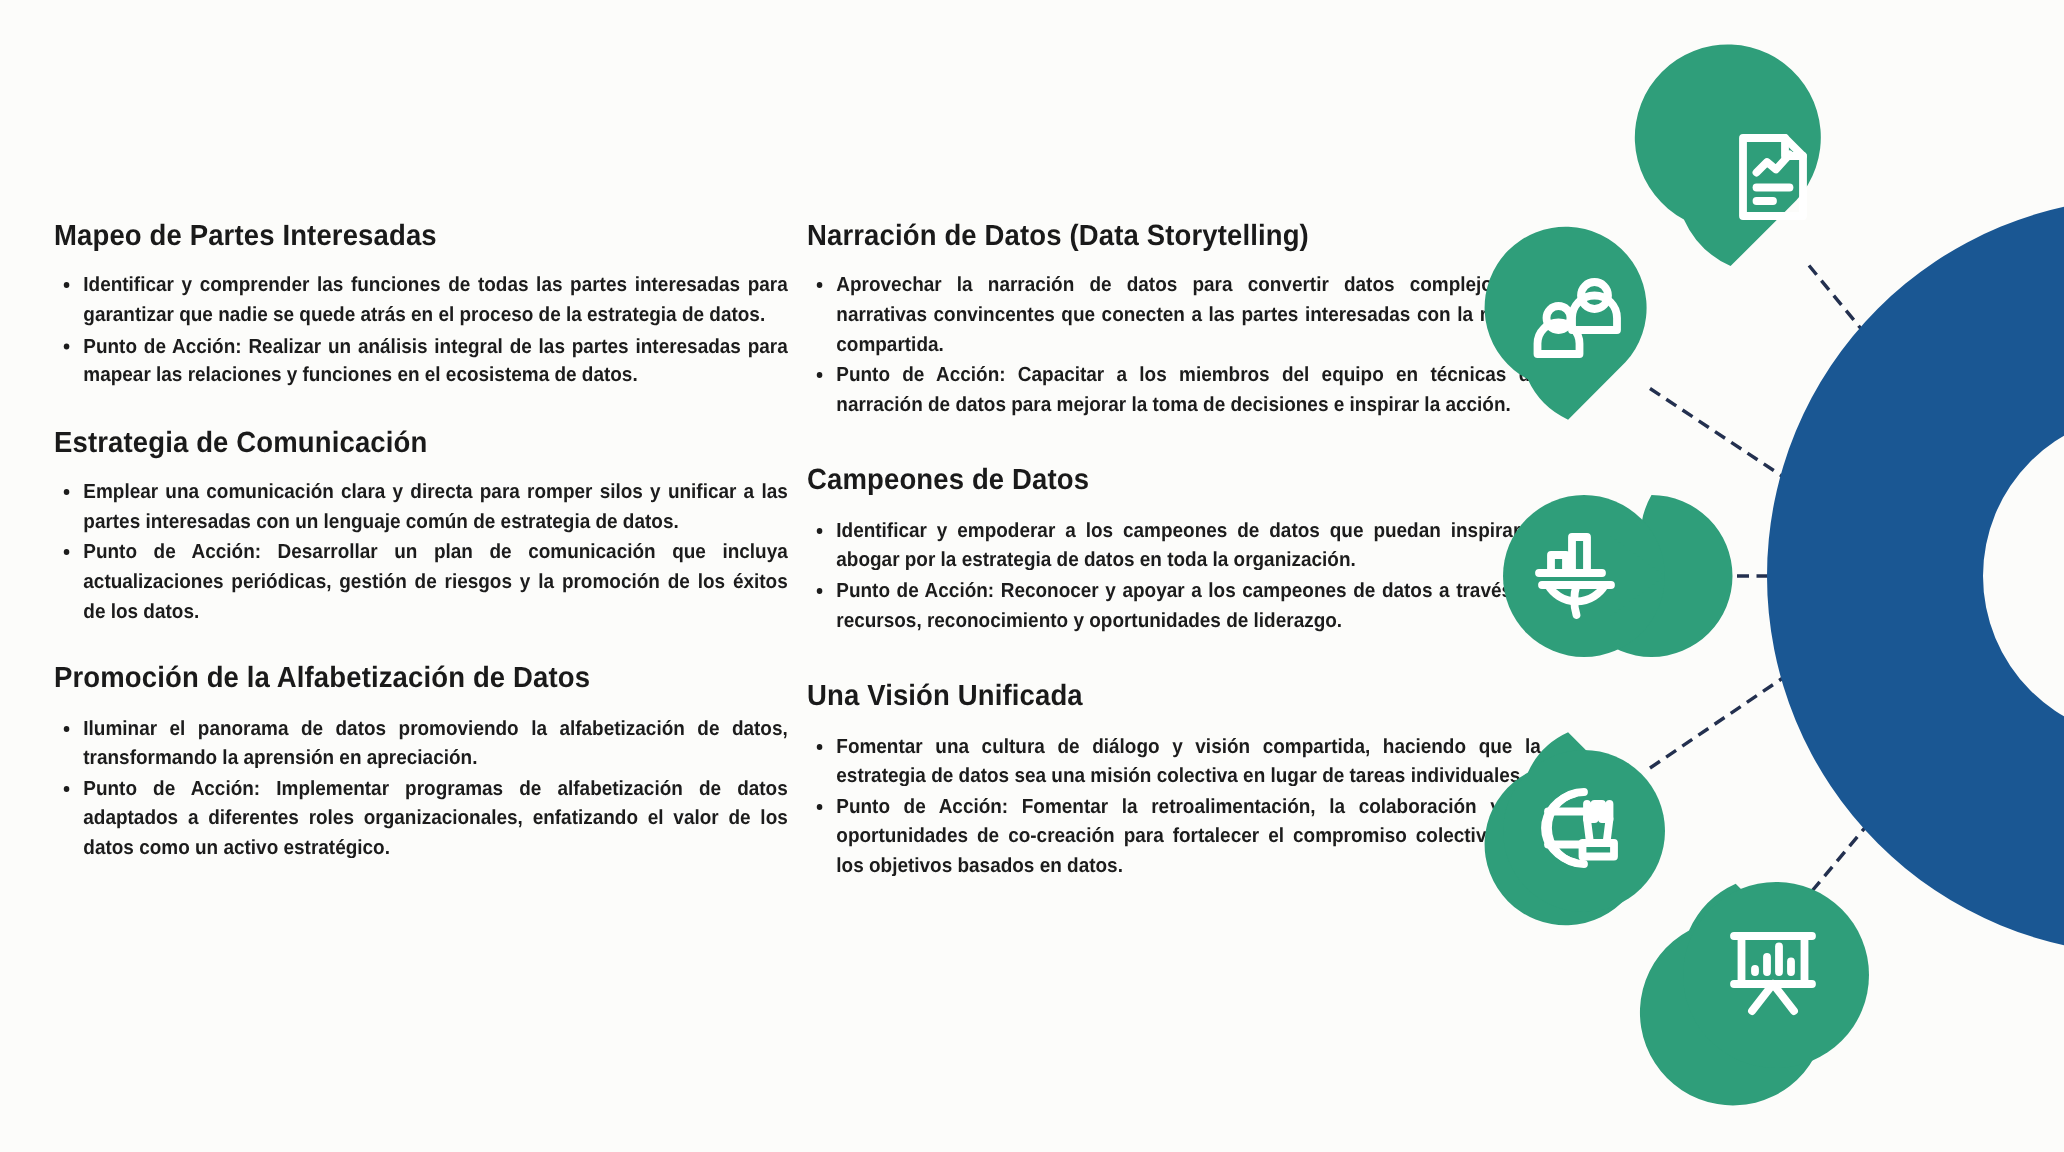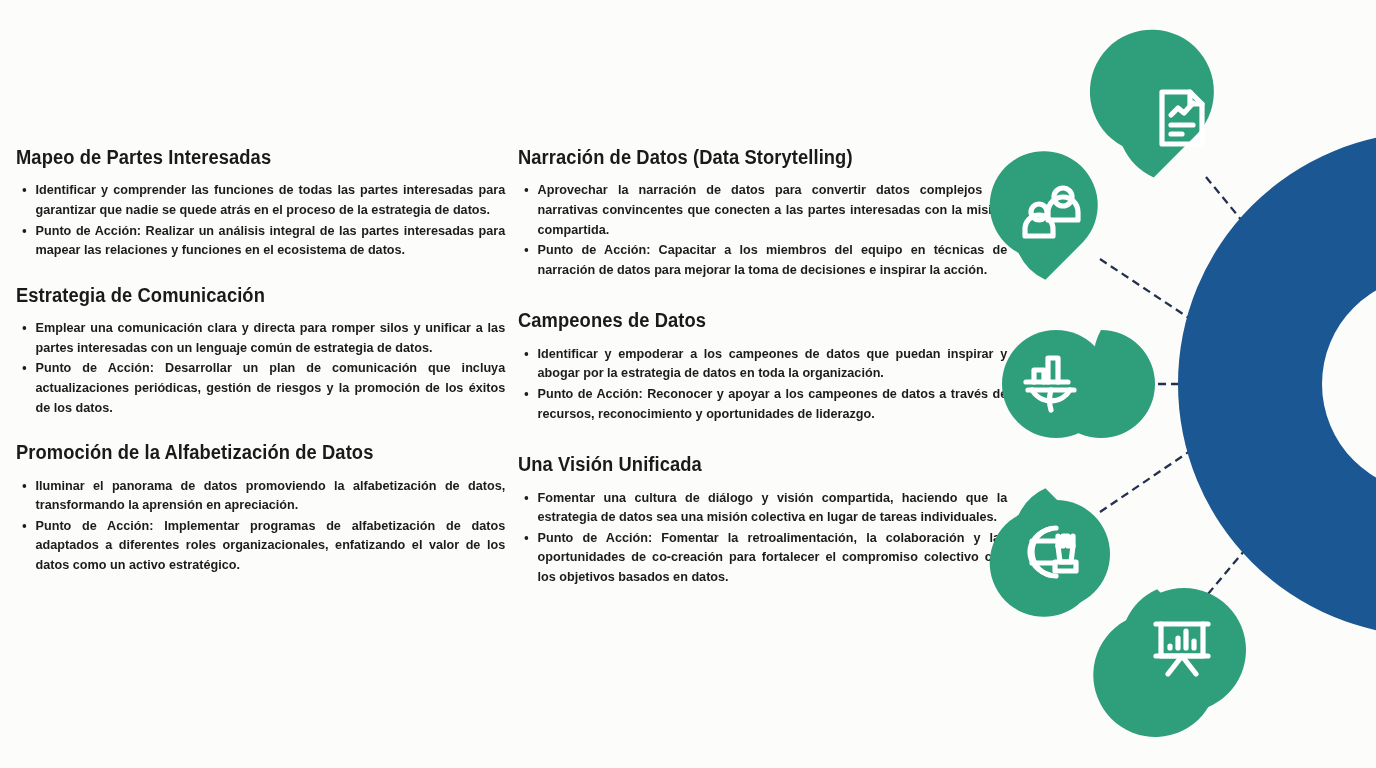--- a/index.html
+++ b/index.html
@@ -28,22 +28,22 @@
     left: 0;
     top: 0;
     width: 1010px;
     height: 768px;
   }
   .column {
     position: absolute;
     top: 146px;
     width: 470px;
   }
-  .column.left  { left: 16px; }
-  .column.right { left: 518px; }
+  .column.left  { left: 36px; }
+  .column.right { left: 538px; }
 
   .section { margin-bottom: 26px; }
   .section:last-child { margin-bottom: 0; }
 
   .section-title {
     font-family: "Liberation Sans Narrow", "Liberation Sans", sans-serif;
     font-size: 19.5px;
     font-weight: bold;
     color: #1a1a1a;
     letter-spacing: 0.1px;

